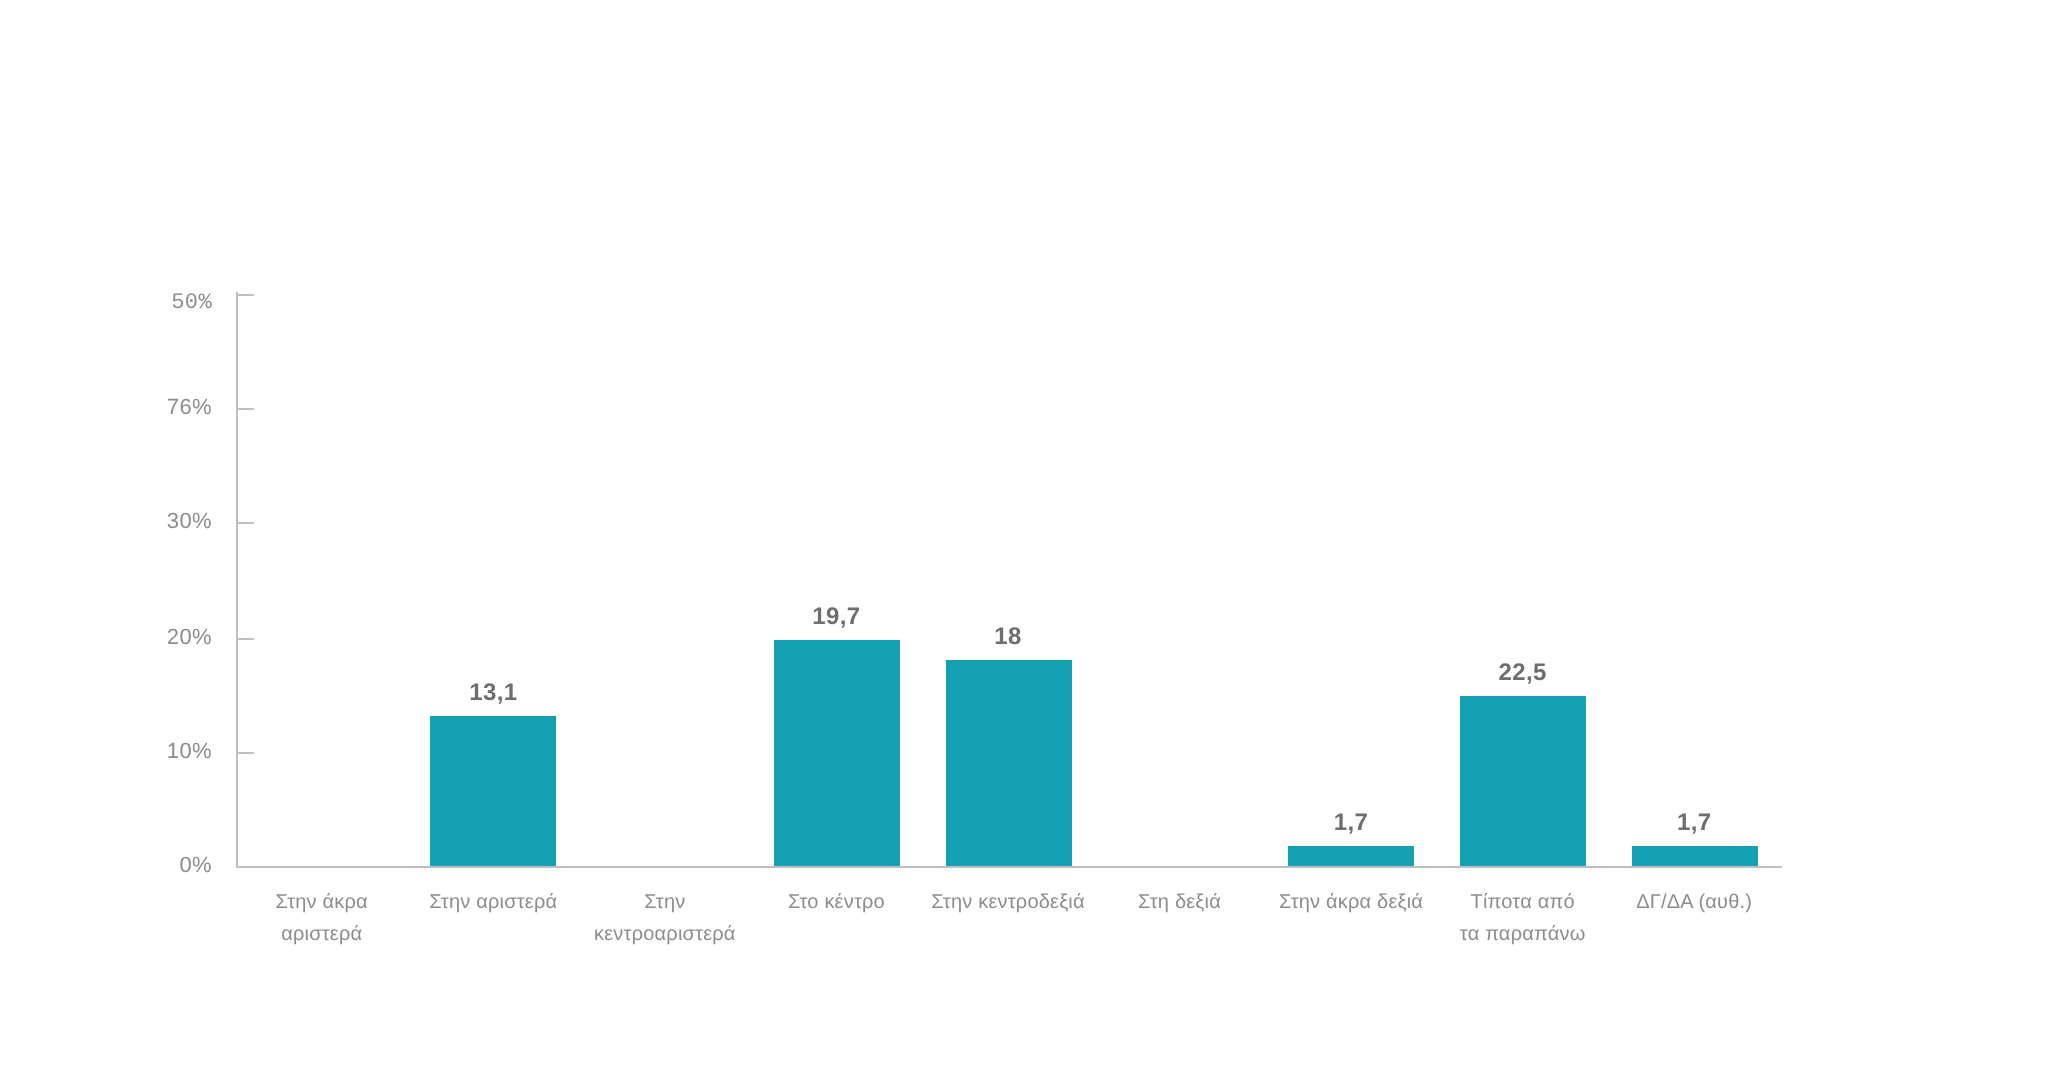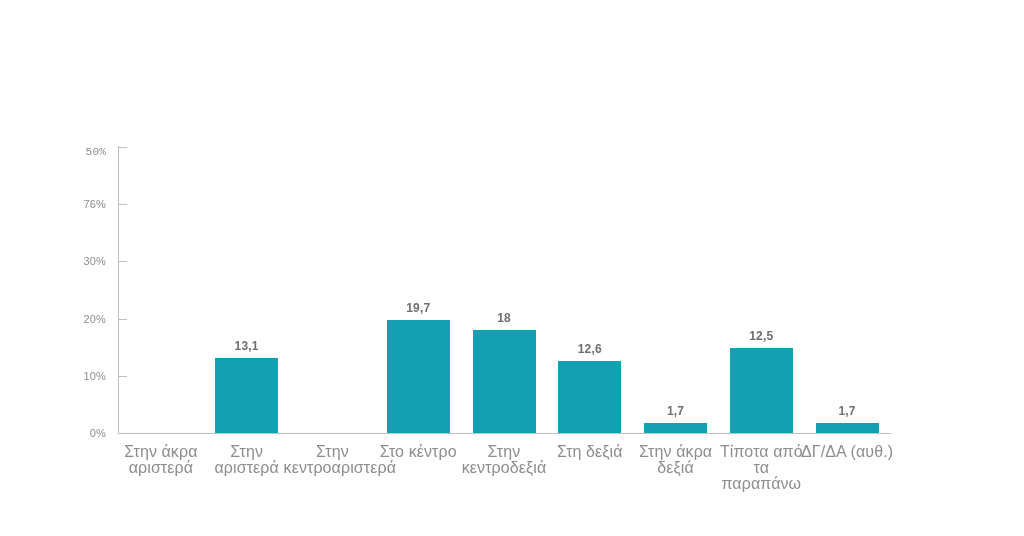--- a/index.html
+++ b/index.html
@@ -105,21 +105,21 @@
     position: absolute;
     left: 118px;
     top: 444px;
     width: 772px;
     height: 48px;
   }
   .cat-label {
     position: absolute;
     top: 0;
     text-align: center;
-    font-size: 16px;
+    font-size: 10px;
     color: #8d8d8d;
     line-height: 16px;
     letter-spacing: 0.1px;
   }
 </style>
 </head>
 <body>
 
 <div id="chart-root">
 
@@ -159,31 +159,27 @@
         <div class="bar-value" style="bottom: 79.932px;">13,1</div>
       </div>
       <div class="bar-slot" style="left: 268.722px; width: 63px;">
         <div class="bar-rect" style="height: 112.684px; background: rgb(19, 160, 178);"></div>
         <div class="bar-value" style="bottom: 117.684px;">19,7</div>
       </div>
       <div class="bar-slot" style="left: 354.5px; width: 63px;">
         <div class="bar-rect" style="height: 102.96px; background: rgb(19, 160, 178);"></div>
         <div class="bar-value" style="bottom: 107.96px;">18</div>
       </div>
-      <div class="bar-slot" style="left: 440.278px; width: 63px;">
-        <div class="bar-rect" style="height: 72.072px; background: rgb(19, 160, 178);"></div>
-        <div class="bar-value" style="bottom: 77.072px;">12,6</div>
-      </div>
       <div class="bar-slot" style="left: 526.056px; width: 63px;">
         <div class="bar-rect" style="height: 9.724px; background: rgb(19, 160, 178);"></div>
         <div class="bar-value" style="bottom: 14.724px;">1,7</div>
       </div>
       <div class="bar-slot" style="left: 611.833px; width: 63px;">
         <div class="bar-rect" style="height: 85.228px; background: rgb(19, 160, 178);"></div>
-        <div class="bar-value" style="bottom: 90.228px;">12,5</div>
+        <div class="bar-value" style="bottom: 90.228px;">22,5</div>
       </div>
       <div class="bar-slot" style="left: 697.611px; width: 63px;">
         <div class="bar-rect" style="height: 9.724px; background: rgb(19, 160, 178);"></div>
         <div class="bar-value" style="bottom: 14.724px;">1,7</div>
       </div>
     </div>
 
   <div class="cat-layer" id="cat-layer">
       <div class="cat-label" style="left: -6px; width: 97.7778px;">
         <div>Στην άκρα</div>

